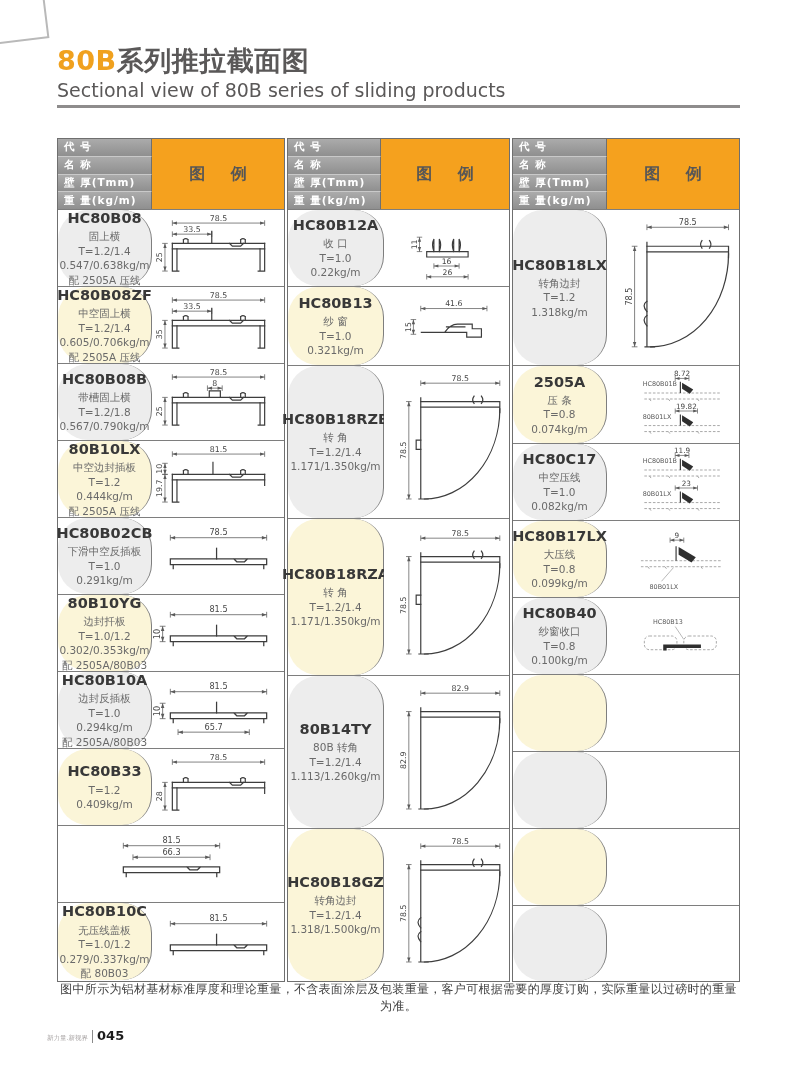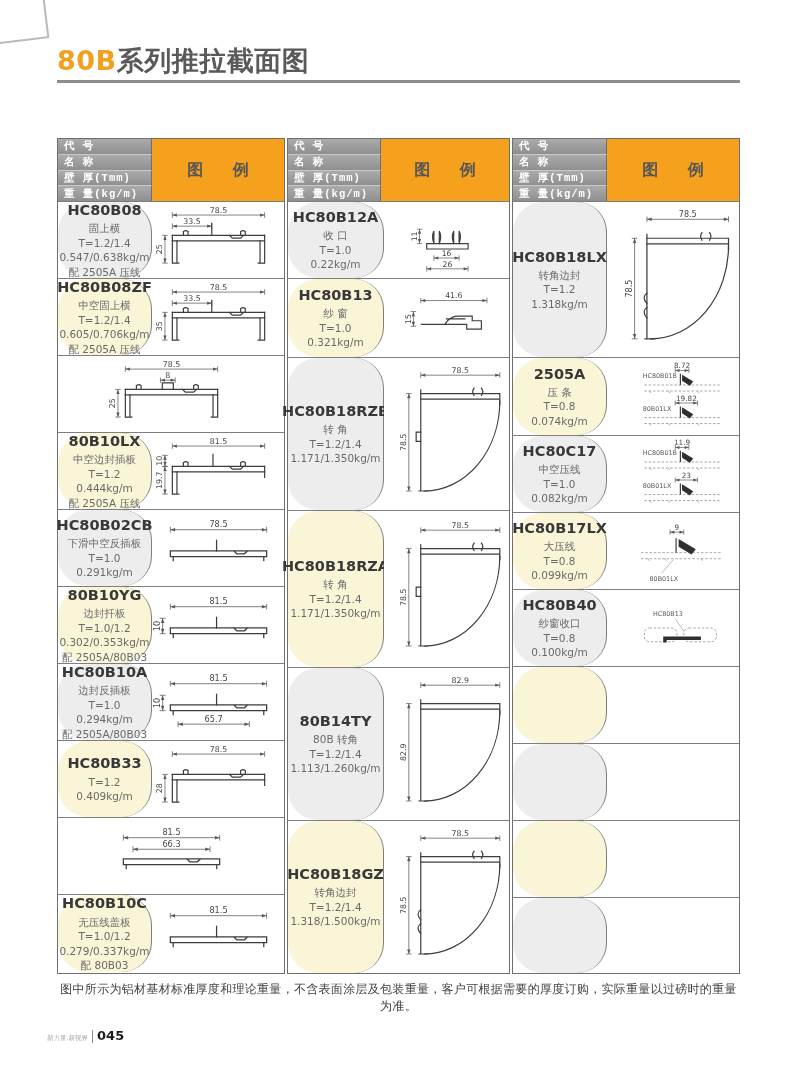--- a/index.html
+++ b/index.html
@@ -16,21 +16,21 @@
   .title .accent{color:#F0A11E;}
   .title .rest{color:#5a5858;}
   .subtitle{font-size:19px;color:#5a5858;margin-top:3px;}
   .rule{height:3px;background:#8e8c8c;margin-top:4px;}
   
   .tables{position:absolute;left:57px;top:138px;width:683px;display:flex;gap:2px;}
   .ptable{border:1px solid #6f6f6f;background:#fff;box-sizing:border-box;}
   .ptable.t0{width:228px;}
   .ptable.t1{width:223px;}
   .ptable.t2{width:228px;}
-  .thead{display:flex;height:62px;font-family:Liberation Mono, monospace;}
+  .thead{display:flex;height:70px;}
   .thead .labels{display:flex;flex-direction:column;}
   .t0 .labels,.t2 .labels{width:94px;}
   .t1 .labels{width:93px;}
   .thead .hrow{flex:1;display:flex;align-items:center;padding-left:6px;
     background:linear-gradient(#ababab,#8f8f8f);color:#fff;font-size:10.5px;
     font-weight:bold;letter-spacing:1px;border-bottom:1px solid #c9c9c9;
     border-right:1px solid #6f6f6f;box-sizing:border-box;white-space:nowrap;overflow:hidden;}
   .thead .hrow:last-child{border-bottom:none;}
   .legend{flex:1;background:#F5A11E;display:flex;align-items:center;justify-content:center;
     color:#565656;font-size:16px;font-weight:bold;letter-spacing:10px;text-indent:10px;}
@@ -60,20 +60,21 @@
   .pf-sep{width:1px;height:13px;background:#8a8a8a;}
   .pagenum{font-size:13px;font-weight:bold;color:#1c1c1c;}
 </style>
 </head>
 <body>
 
 <div class="cropmark"></div>
 
 <div class="hgroup">
   <div class="title"><span class="accent">80B</span><span class="rest">系列推拉截面图</span></div>
+  <div class="subtitle">Sectional view of 80B series of sliding products</div>
   <div class="rule"></div>
 </div>
 
 <div class="tables">
     <div class="ptable t0">
       <div class="thead">
         <div class="labels">
           <div class="hrow">代 号</div>
           <div class="hrow">名 称</div>
           <div class="hrow">壁 厚(Tmm)</div>
@@ -163,20 +164,26 @@
   <line x1="7" y1="34" x2="13" y2="34"></line>
   <line x1="7" y1="64" x2="13" y2="64"></line>
   <polygon points="10,34 8.2,39 11.8,39"></polygon>
   <polygon points="10,64 8.2,59 11.8,59"></polygon>
   <text x="7" y="49.0" text-anchor="middle" transform="rotate(-90 7 49.0)">35</text>
             </g>
           </svg>
         </div>
     </div>
       <div class="prow" style="height:77px">
+      <div class="cell-label bg-g">
+          <div class="code">HC80B08B</div>
+          <div class="dline">带槽固上横</div>
+          <div class="dline">T=1.2/1.8</div>
+          <div class="dline">0.567/0.790kg/m</div>
+        </div>
       <div class="cell-draw">
           <svg viewBox="0 0 136 78" width="131" height="72" preserveAspectRatio="xMidYMid meet">
             <g class="dim">
   <line x1="18" y1="12" x2="118" y2="12"></line>
   <line x1="18" y1="9" x2="18" y2="15"></line>
   <line x1="118" y1="9" x2="118" y2="15"></line>
   <polygon points="18,12 23,10.2 23,13.8"></polygon>
   <polygon points="118,12 113,10.2 113,13.8"></polygon>
   <text x="68.0" y="9.5" text-anchor="middle">78.5</text>
             </g>

